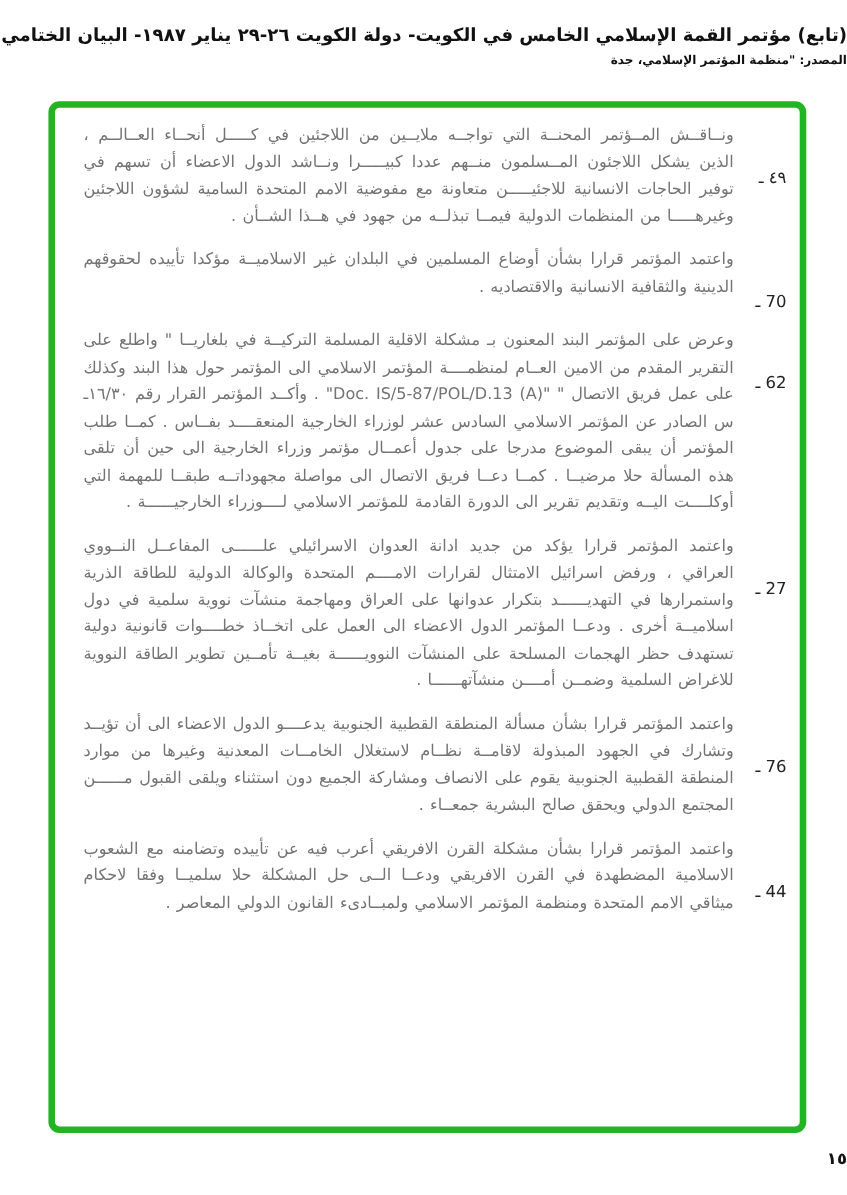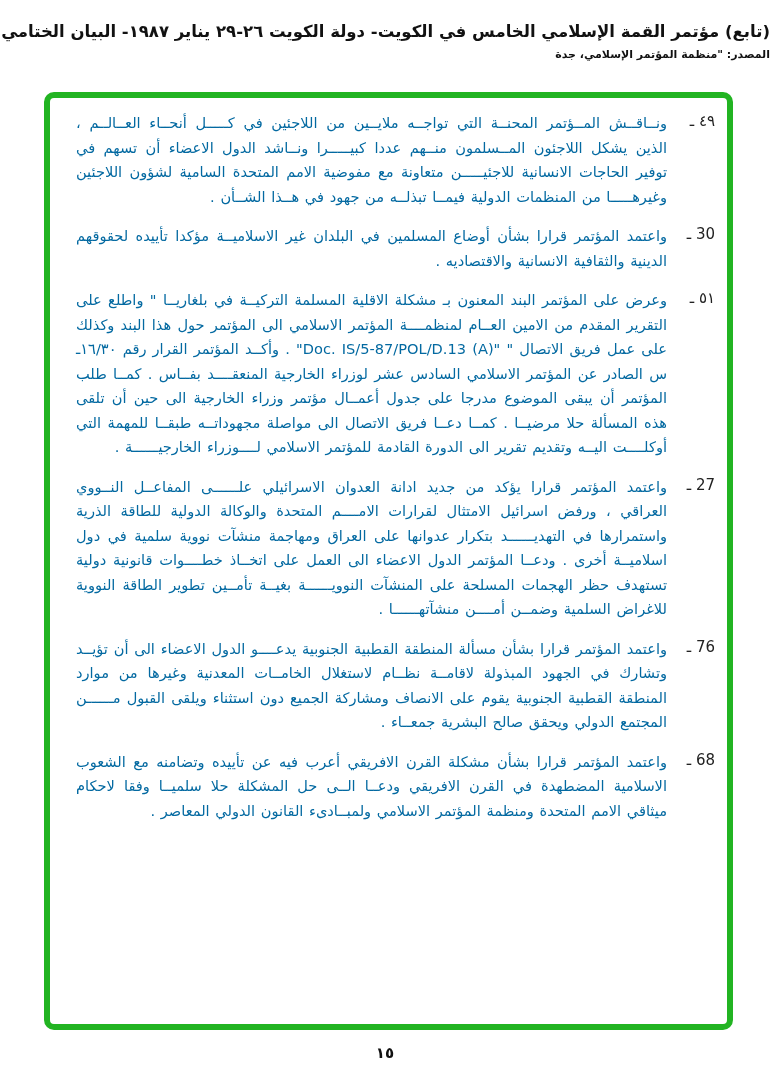--- a/index.html
+++ b/index.html
@@ -37,35 +37,36 @@
   .item{
     display:flex;
     margin-bottom:15px;
   }
   .item-num{
     flex:0 0 48px;
     font-size:15px;
     padding-top:1px;
     white-space:nowrap;
     color:#222;
+    margin-top:40px;
   }
   .item-text{
     flex:1;
     margin:0;
     font-size:14.6px;
     line-height:24.5px;
     text-align:justify;
     text-justify:inter-word;
-    color:#0369a1;
+    color:#737373;
     word-spacing:1px;
   }
   .page-number{
     position:absolute;
     top:1044px;left:0;right:0;
-    text-align:center;
+    text-align:right;
     font-size:15px;font-weight:bold;color:#111;
     direction:rtl;
   }
 </style>
 </head>
 <body>
 
 <div class="page">
 
   <header class="doc-header">
@@ -75,41 +76,41 @@
 
   <div class="green-box">
     <div class="items">
 
       <div class="item">
         <div class="item-num">٤٩ ـ</div>
         <p class="item-text">ونــاقــش المــؤتمر المحنــة التي تواجــه ملايــين من اللاجئين في كـــــل أنحــاء العــالــم ، الذين يشكل اللاجئون المــسلمون منــهم عددا كبيـــــرا ونــاشد الدول الاعضاء أن تسهم في توفير الحاجات الانسانية للاجئيـــــن متعاونة مع مفوضية الامم المتحدة السامية لشؤون اللاجئين وغيرهـــــا من المنظمات الدولية فيمــا تبذلــه من جهود في هــذا الشــأن .</p>
       </div>
 
       <div class="item">
-        <div class="item-num">30 ـ</div>
+        <div class="item-num">70 ـ</div>
         <p class="item-text">واعتمد المؤتمر قرارا بشأن أوضاع المسلمين في البلدان غير الاسلاميــة مؤكدا تأييده لحقوقهم الدينية والثقافية الانسانية والاقتصاديه .</p>
       </div>
 
       <div class="item">
-        <div class="item-num">٥١ ـ</div>
+        <div class="item-num">62 ـ</div>
         <p class="item-text">وعرض على المؤتمر البند المعنون بـ مشكلة الاقلية المسلمة التركيــة في بلغاريــا " واطلع على التقرير المقدم من الامين العــام لمنظمــــة المؤتمر الاسلامي الى المؤتمر حول هذا البند وكذلك على عمل فريق الاتصال " "Doc. IS/5-87/POL/D.13 (A)" . وأكــد المؤتمر القرار رقم ١٦/٣٠ـ س الصادر عن المؤتمر الاسلامي السادس عشر لوزراء الخارجية المنعقــــد بفــاس . كمــا طلب المؤتمر أن يبقى الموضوع مدرجا على جدول أعمــال مؤتمر وزراء الخارجية الى حين أن تلقى هذه المسألة حلا مرضيــا . كمــا دعــا فريق الاتصال الى مواصلة مجهوداتــه طبقــا للمهمة التي أوكلــــت اليــه وتقديم تقرير الى الدورة القادمة للمؤتمر الاسلامي لــــوزراء الخارجيــــــة .</p>
       </div>
 
       <div class="item">
         <div class="item-num">27 ـ</div>
         <p class="item-text">واعتمد المؤتمر قرارا يؤكد من جديد ادانة العدوان الاسرائيلي علــــــى المفاعــل النــووي العراقي ، ورفض اسرائيل الامتثال لقرارات الامــــم المتحدة والوكالة الدولية للطاقة الذرية واستمرارها في التهديــــــد بتكرار عدوانها على العراق ومهاجمة منشآت نووية سلمية في دول اسلاميــة أخرى . ودعــا المؤتمر الدول الاعضاء الى العمل على اتخــاذ خطــــوات قانونية دولية تستهدف حظر الهجمات المسلحة على المنشآت النوويــــــة بغيــة تأمــين تطوير الطاقة النووية للاغراض السلمية وضمــن أمــــن منشآتهــــــا .</p>
       </div>
 
       <div class="item">
         <div class="item-num">76 ـ</div>
         <p class="item-text">واعتمد المؤتمر قرارا بشأن مسألة المنطقة القطبية الجنوبية يدعــــو الدول الاعضاء الى أن تؤيــد وتشارك في الجهود المبذولة لاقامــة نظــام لاستغلال الخامــات المعدنية وغيرها من موارد المنطقة القطبية الجنوبية يقوم على الانصاف ومشاركة الجميع دون استثناء ويلقى القبول مــــــن المجتمع الدولي ويحقق صالح البشرية جمعــاء .</p>
       </div>
 
       <div class="item">
-        <div class="item-num">68 ـ</div>
+        <div class="item-num">44 ـ</div>
         <p class="item-text">واعتمد المؤتمر قرارا بشأن مشكلة القرن الافريقي أعرب فيه عن تأييده وتضامنه مع الشعوب الاسلامية المضطهدة في القرن الافريقي ودعــا الــى حل المشكلة حلا سلميــا وفقا لاحكام ميثاقي الامم المتحدة ومنظمة المؤتمر الاسلامي ولمبــادىء القانون الدولي المعاصر .</p>
       </div>
 
     </div>
   </div>
 
   <div class="page-number">١٥</div>
 
 </div>
 

